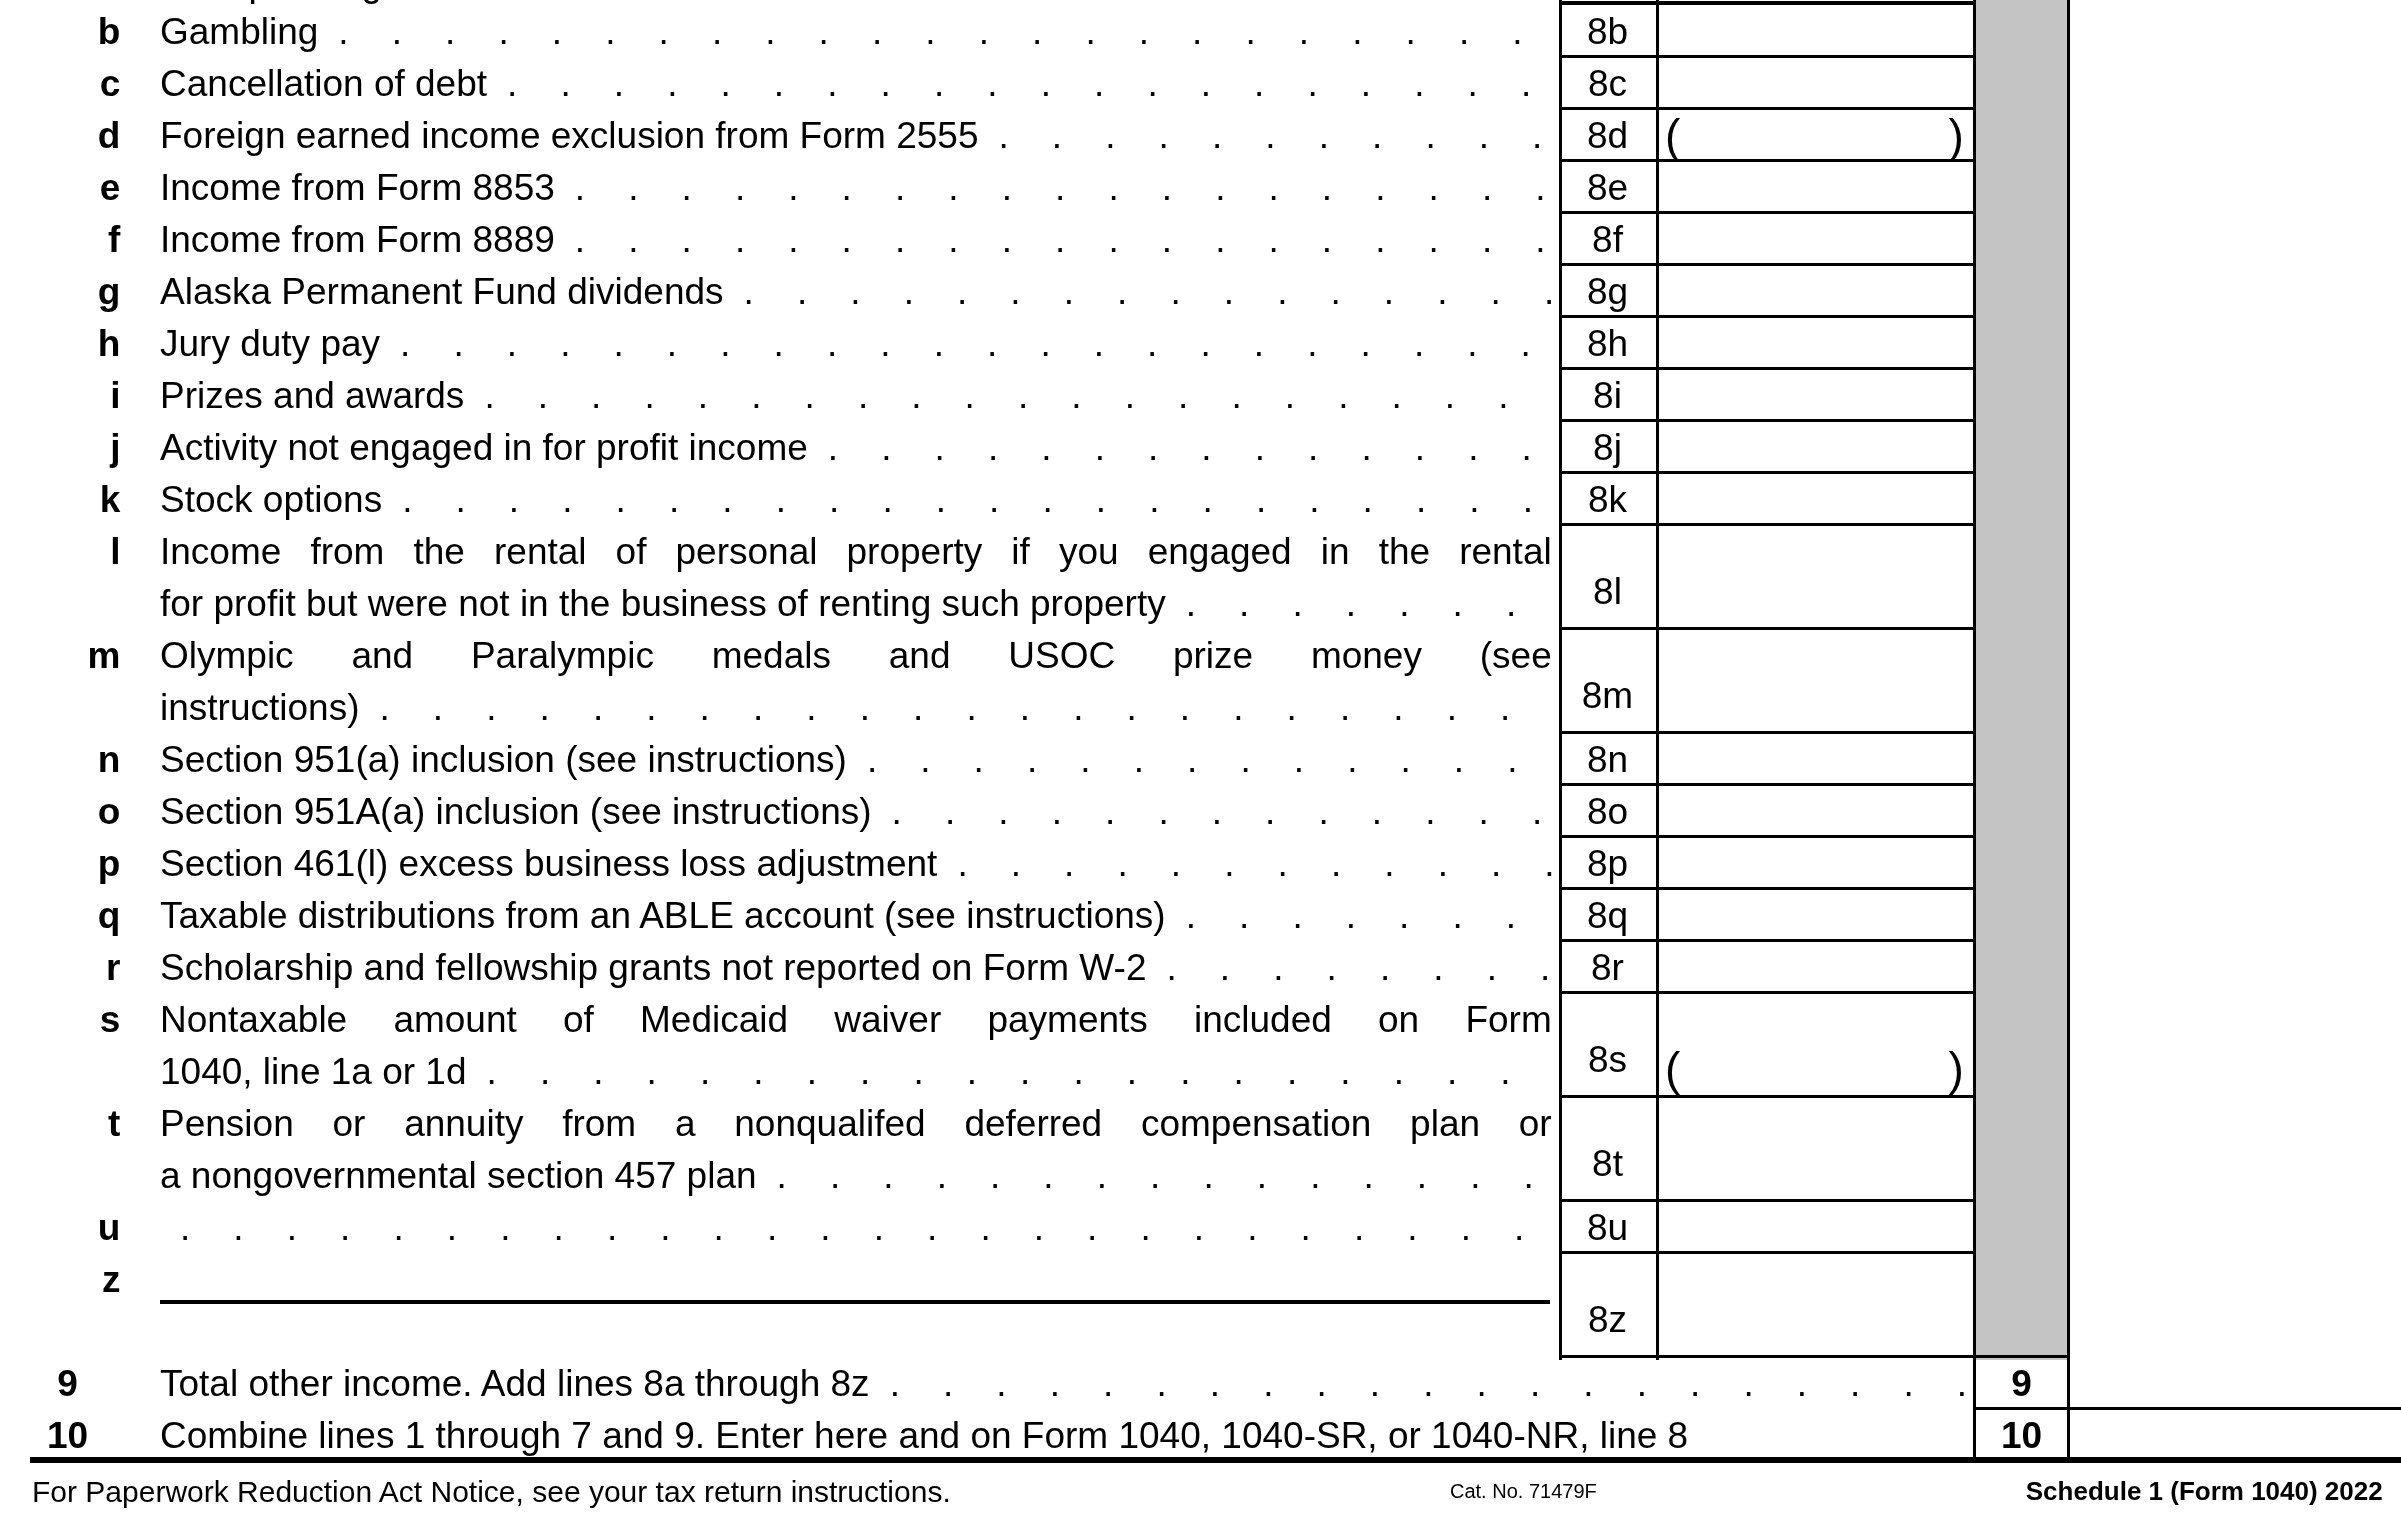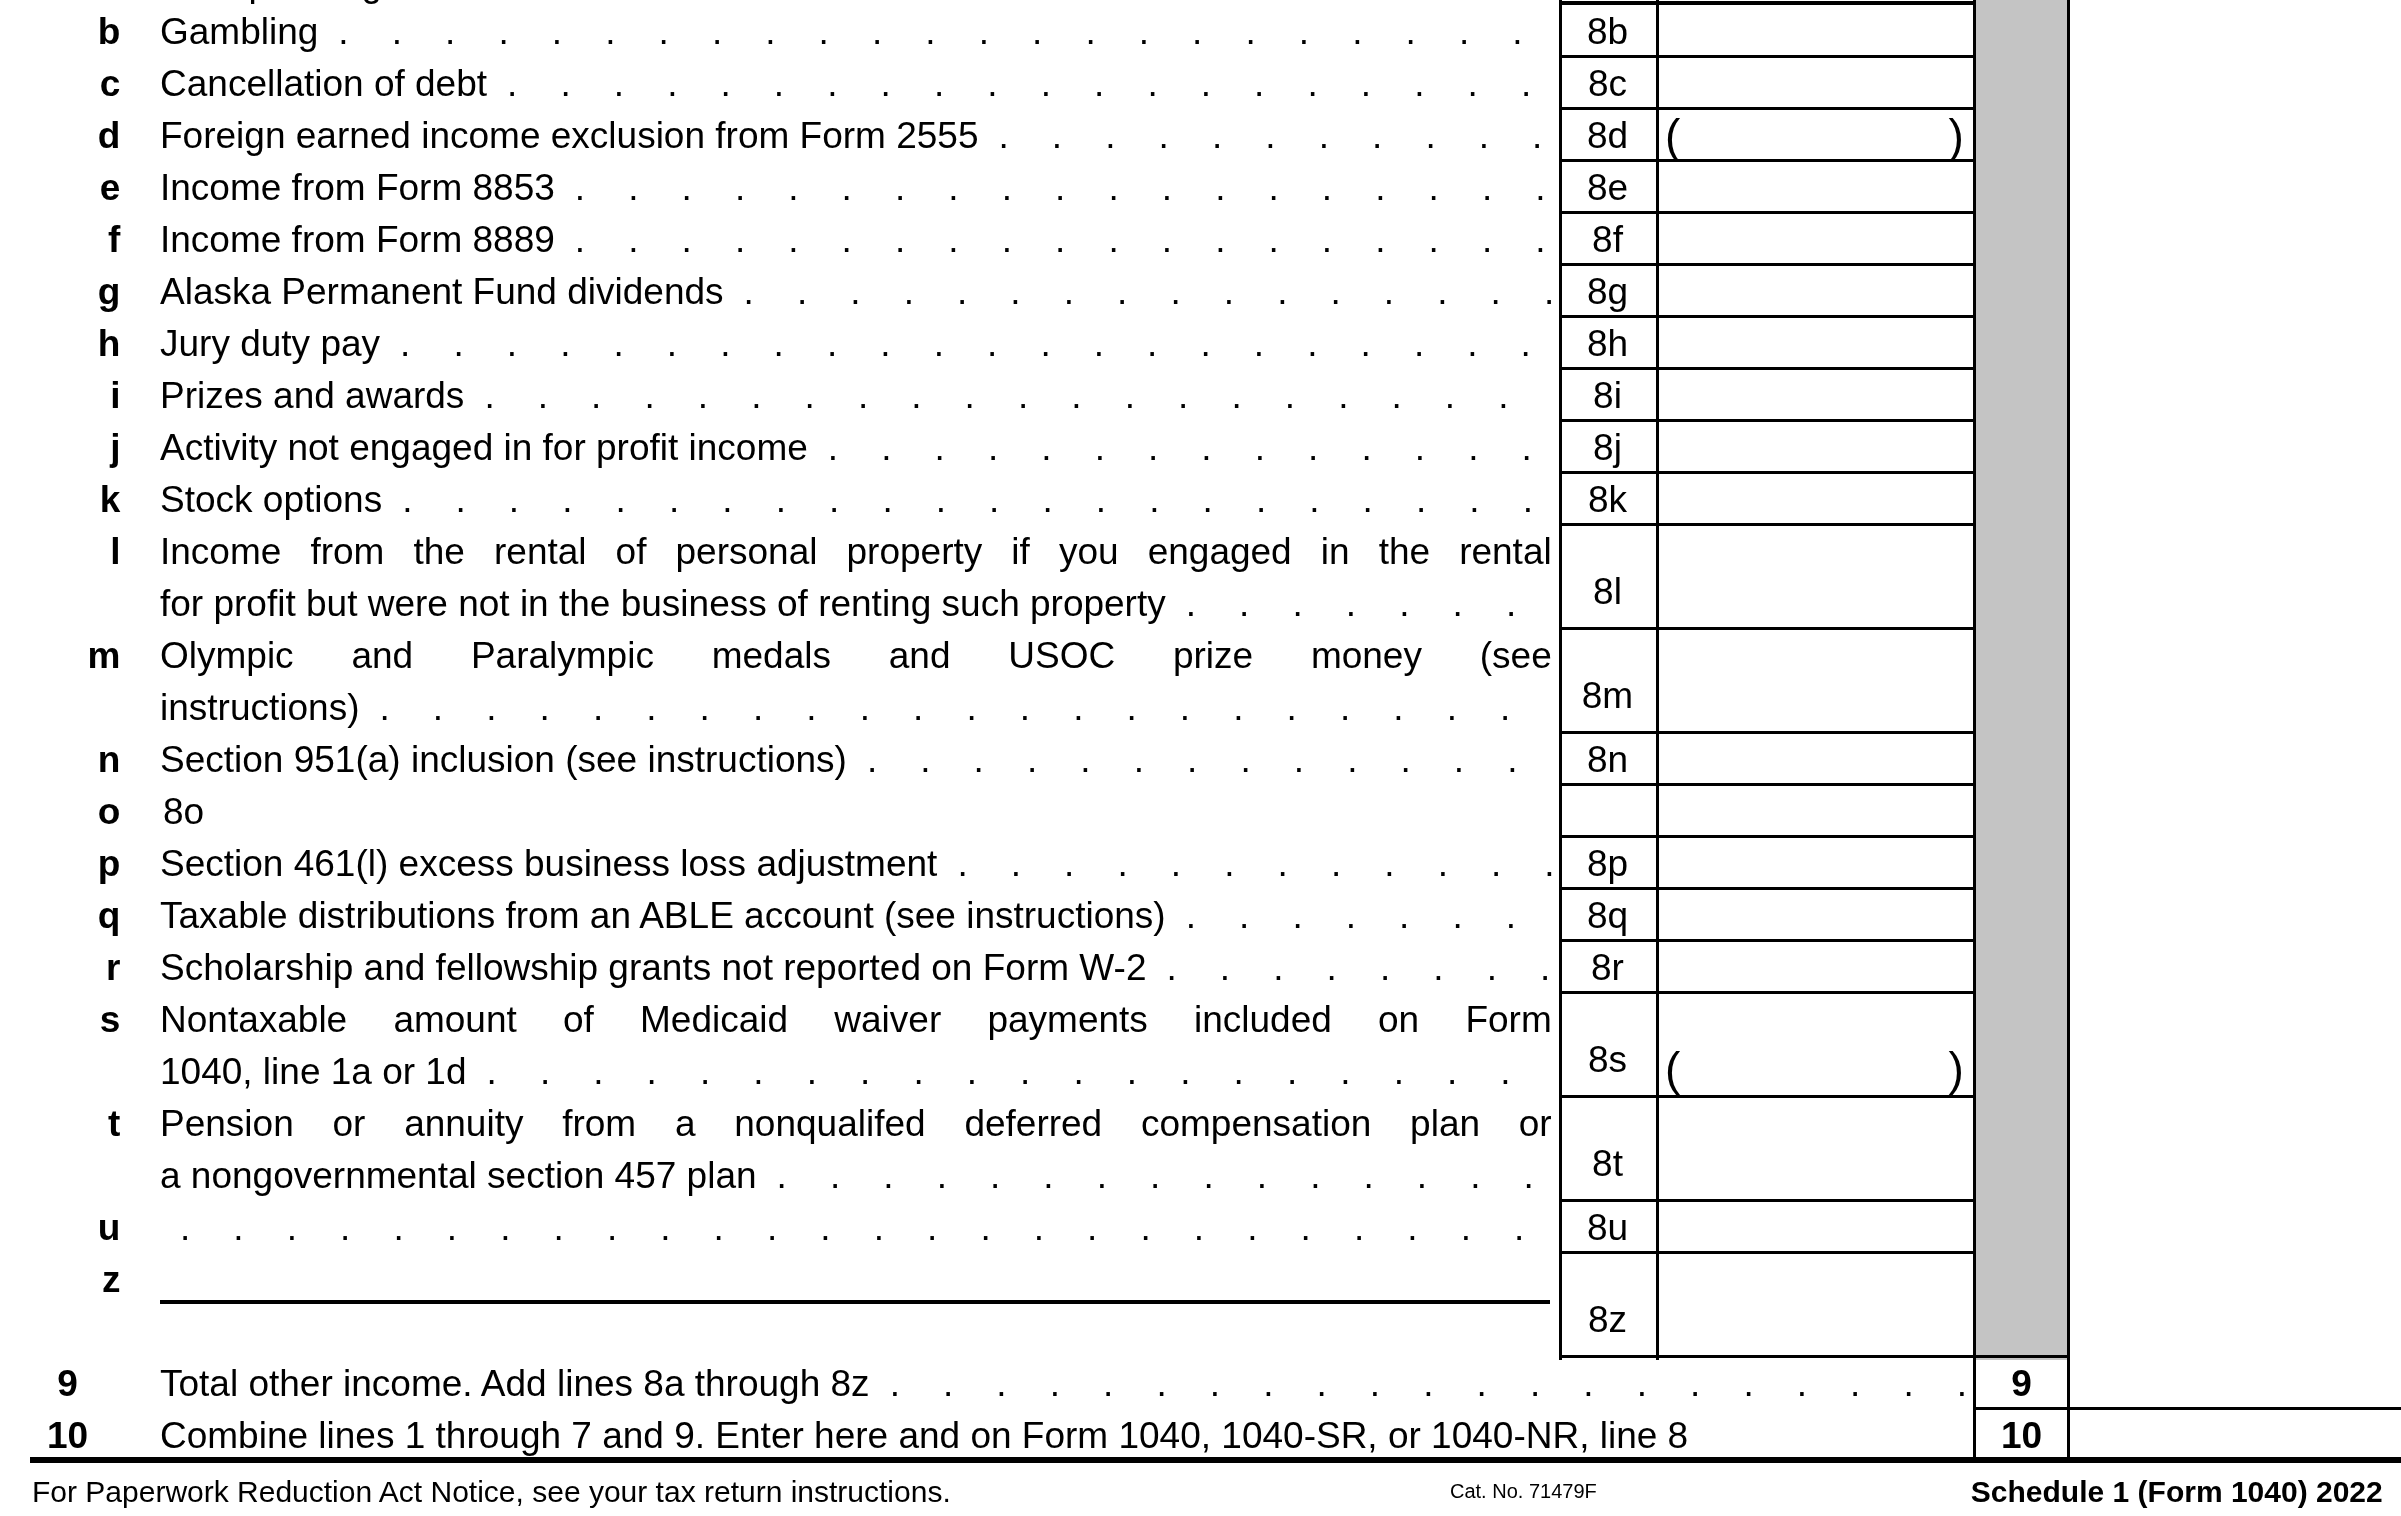--- a/index.html
+++ b/index.html
@@ -51,21 +51,21 @@
   .num2{flex:0 0 97px;font-weight:bold;display:flex;align-items:center;justify-content:center}
   .amount2{flex:1 1 auto}
 
   .rowline{position:absolute;left:1559px;bottom:0;width:417px;height:2.7px;background:#000}
   .rowline.wide{width:511px}
   .row9line{position:absolute;left:1973px;right:0;bottom:0;height:2.7px;background:#000}
 
   .footer{position:absolute;left:0;right:0;top:1466px;height:51px;z-index:3}
   .footer .fl{position:absolute;left:32px;font-weight:normal;font-size:30px;line-height:51px}
   .footer .fc{position:absolute;left:1450px;font-size:20px;line-height:51px}
-  .footer .fr{position:absolute;right:18.3px;font-weight:bold;font-size:30px;line-height:51px}
+  .footer .fr{position:absolute;right:18.3px;font-weight:bold;font-size:26px;line-height:51px}
 </style>
 </head>
 <body>
 
 <div class="page">
 
   <div class="gray" style="background: rgb(196, 196, 196);"></div>
   <div class="vline v1706"></div>
   <div class="vline v1812"></div>
   <div class="vline v2159"></div>
@@ -195,20 +195,23 @@
         <div class="cell letter">n</div>
         <div class="cell desc">
           <div class="line"><span class="t">Section 951(a) inclusion (see instructions)</span><span class="dots"></span></div>
         </div>
         <div class="cell num">8n</div>
         <div class="cell amount"></div>
         <div class="rowline"></div>
       </div>
       <div class="row single">
         <div class="cell letter">o</div>
+        <div class="cell desc">
+          <div class="line"><span class="t">Section 951A(a) inclusion (see instructions)</span><span class="dots"></span></div>
+        </div>
         <div class="cell num">8o</div>
         <div class="cell amount"></div>
         <div class="rowline"></div>
       </div>
       <div class="row single">
         <div class="cell letter">p</div>
         <div class="cell desc">
           <div class="line"><span class="t">Section 461(l) excess business loss adjustment</span><span class="dots"></span></div>
         </div>
         <div class="cell num">8p</div>

